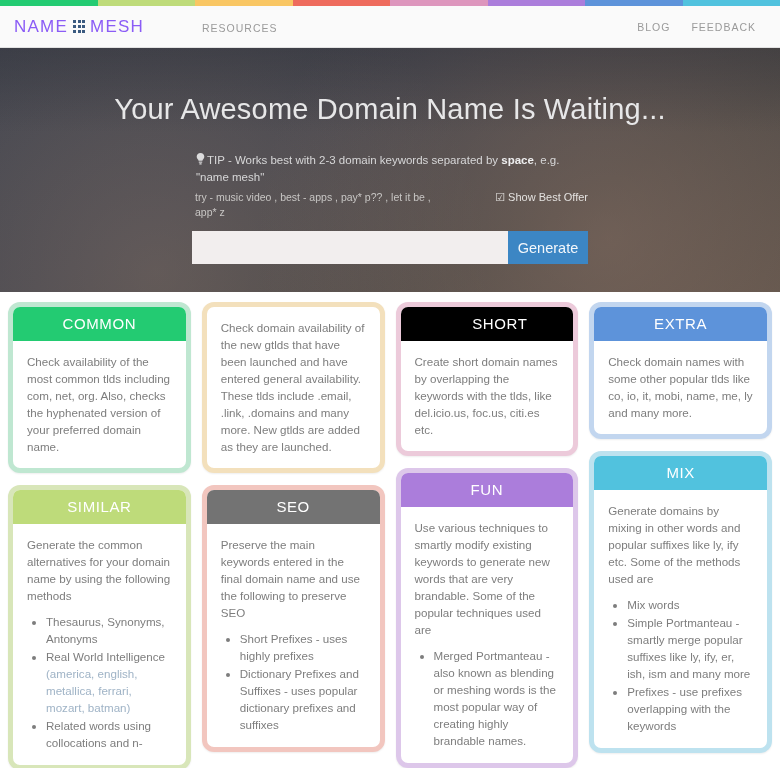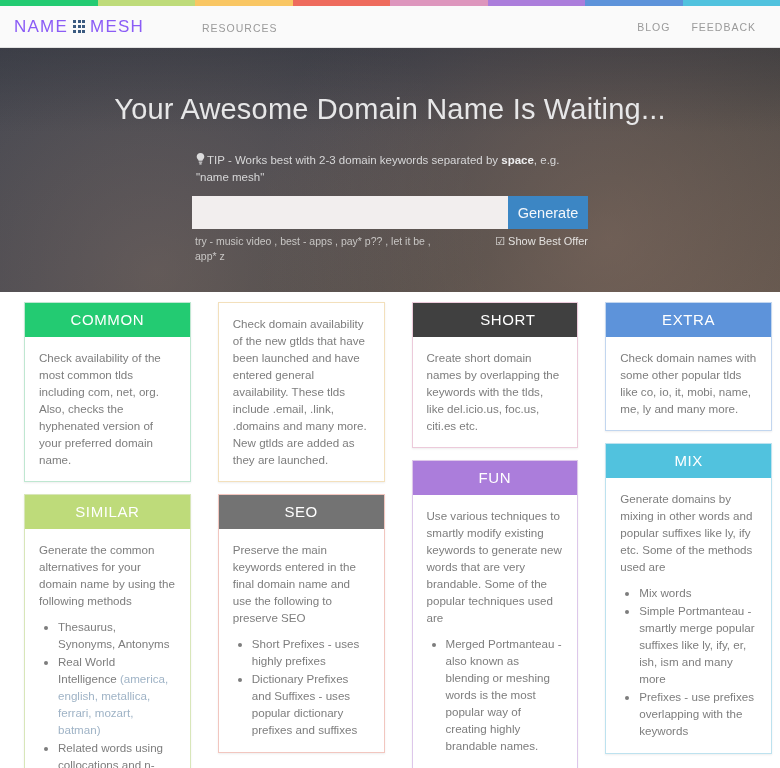--- a/index.html
+++ b/index.html
@@ -142,25 +142,24 @@
   
   #cards {
     position: relative;
     padding: 10px 8px 0 8px;
   }
   .col-wrap { display: flex; gap: 11px; align-items: flex-start; }
   .col { width: 183px; display: flex; flex-direction: column; gap: 12px; }
 
   .card {
     background: #fff;
-    border: 1px solid #0c4a6e;
-    border-radius: 0;
+    border: 5px solid #0c4a6e;
+    border-radius: 12px;
     overflow: hidden;
     box-shadow: 0 1px 2px rgba(0,0,0,0.07);
-    margin-left: 16px;
   }
   .card-head {
     text-align: center;
     font-size: 15px;
     font-weight: 400;
     color: #ffffff;
     padding: 8px 0 9px 0;
     letter-spacing: 0.6px;
   }
   .card-body {
@@ -230,31 +229,31 @@
     <div id="tip-line">
       <span class="bulb-icon">
         <svg width="9" height="12" viewBox="0 0 9 12" aria-hidden="true">
           <path d="M4.5 0C2.3 0 0.7 1.6 0.7 3.6c0 1.3 0.7 2.2 1.3 3 0.3 0.4 0.5 0.8 0.5 1.2h4c0-0.4 0.2-0.8 0.5-1.2 0.6-0.8 1.3-1.7 1.3-3C8.3 1.6 6.7 0 4.5 0z" fill="#dcdcdd"></path>
           <rect x="2.8" y="8.6" width="3.4" height="1.1" fill="#dcdcdd"></rect>
           <rect x="3.3" y="10.3" width="2.4" height="1.1" rx="0.5" fill="#dcdcdd"></rect>
         </svg>
       </span><span>TIP - Works best with 2-3 domain keywords separated by </span><b>space</b><span>, e.g. "name mesh"</span>
     </div>
 
-    <div id="search-row">
-      <input id="search-input" type="text" placeholder="" style="">
-      <button id="generate-button" style="background: rgb(60, 134, 196);">Generate</button>
-    </div>
-
     <div id="under-search">
       <div id="try-text">try - music video , best - apps , pay* p?? , let it be , app* z</div>
       <div id="offer-toggle">
         <span>☑</span>
         <span>Show Best Offer</span>
       </div>
+    </div>
+
+    <div id="search-row">
+      <input id="search-input" type="text" placeholder="" style="">
+      <button id="generate-button" style="background: rgb(60, 134, 196);">Generate</button>
     </div>
   </div>
 
   <div id="hero-sub">6M+ Words Net, 20+ Generators &amp; Some Fun!</div>
 </div>
 
 <div id="cards">
   <div class="col-wrap">
 
     <div class="col">
@@ -290,21 +289,21 @@
           <ul>
             <li>Short Prefixes - uses highly prefixes</li>
             <li>Dictionary Prefixes and Suffixes - uses popular dictionary prefixes and suffixes</li>
           </ul>
         </div>
       </div>
     </div>
 
     <div class="col">
       <div class="card c-short">
-        <div class="card-head" style="background: #404040; padding-left: 26px;">SHORT</div>
+        <div class="card-head" style="background: #000000; padding-left: 26px;">SHORT</div>
         <div class="card-body">
           <p>Create short domain names by overlapping the keywords with the tlds, like del.icio.us, foc.us, citi.es etc.</p>
         </div>
       </div>
       <div class="card c-fun">
         <div class="card-head" style="background: rgb(171, 125, 219);">FUN</div>
         <div class="card-body">
           <p>Use various techniques to smartly modify existing keywords to generate new words that are very brandable. Some of the popular techniques used are</p>
           <ul>
             <li>Merged Portmanteau - also known as blending or meshing words is the most popular way of creating highly brandable names.</li>

